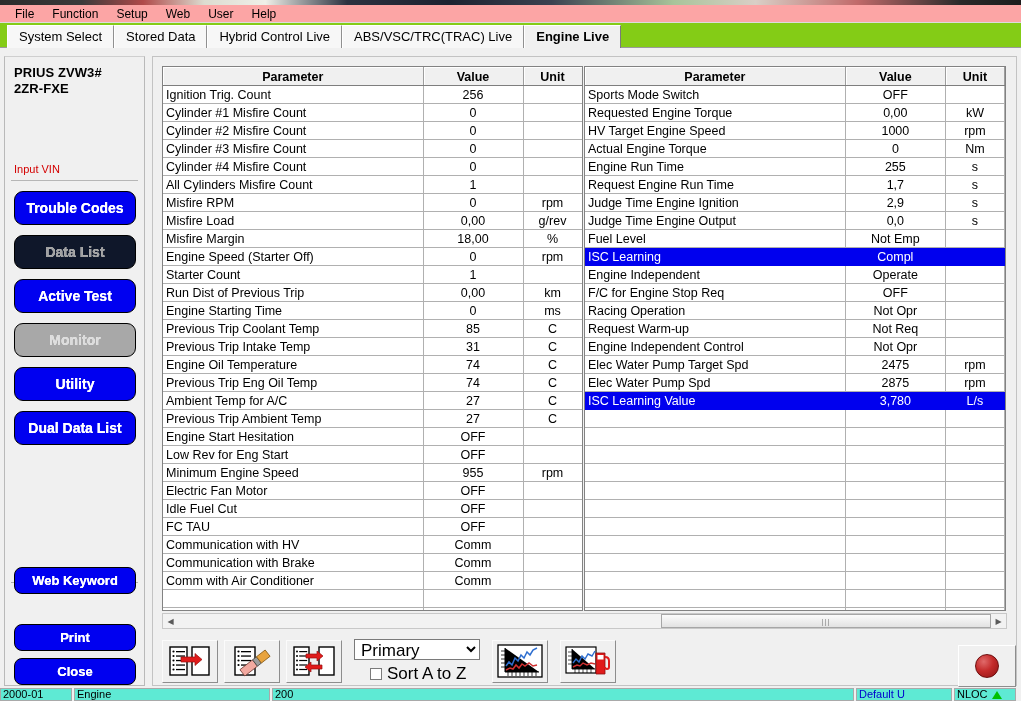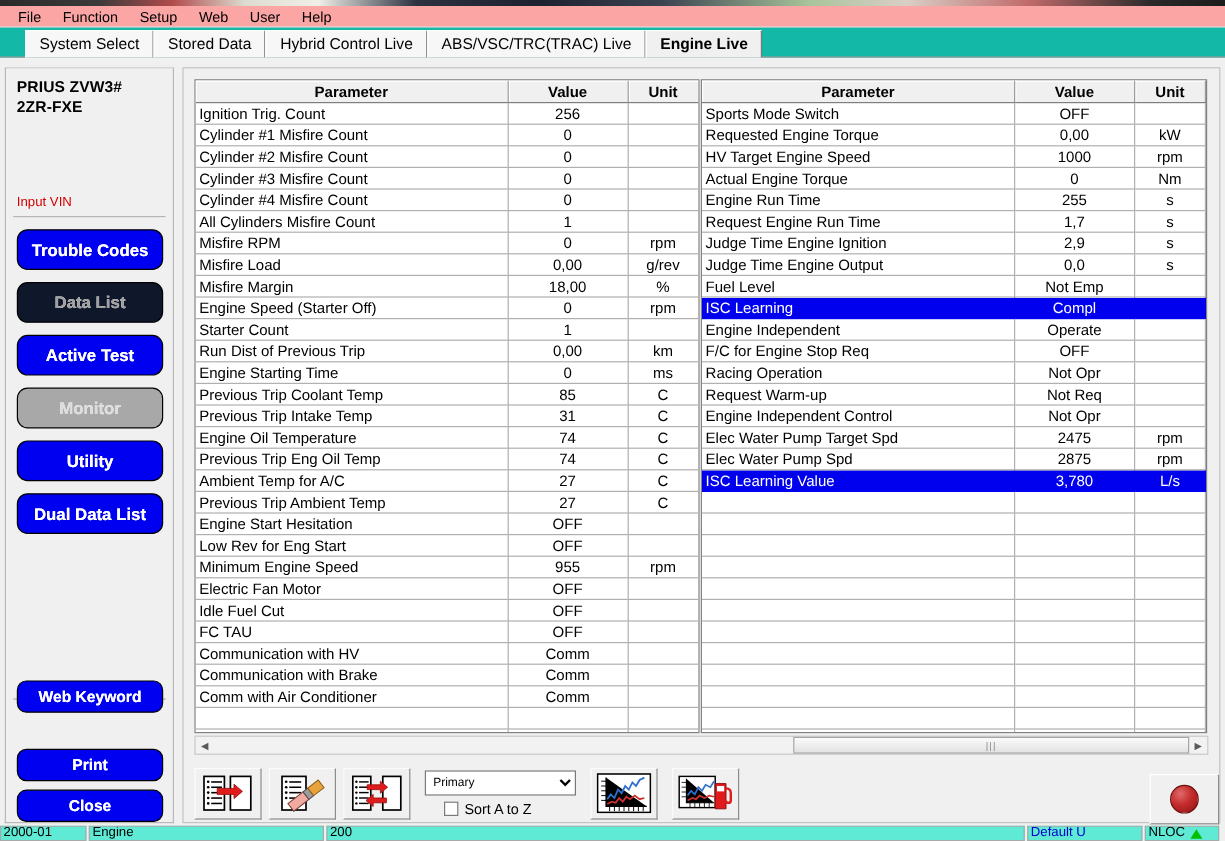--- a/index.html
+++ b/index.html
@@ -26,23 +26,23 @@
     background:#fca5a5;border-bottom:1px solid #dcdcdc;
     display:flex;align-items:center;padding-left:6px;box-sizing:border-box;
   }
   .menubar .mi{
     font-size:12px;padding:1px 9px;color:#000;cursor:default;white-space:nowrap;
   }
 
   
   .tabstrip{
     position:absolute;left:0;top:23px;width:1021px;height:25px;
-    background:#14b8a6;
+    background:#84cc16;
     border-bottom:1px solid #9a9a9a;
-    display:flex;align-items:flex-end;padding-left:21px;box-sizing:border-box;
+    display:flex;align-items:flex-end;padding-left:7px;box-sizing:border-box;
   }
   .tab{
     height:22px;line-height:22px;padding:0 11px;font-size:13px;
     background:#f7f7f7;color:#000;white-space:nowrap;
     border-left:1px solid #fff;border-right:1px solid #909090;
     border-top:1px solid #fff;
     position:relative;top:1px;cursor:default;
   }
   .tab.active{
     background:#f0f0f0;font-weight:bold;
@@ -151,24 +151,24 @@
     width:56px;height:43px;
     background:#f0f0f0;
     border:1px solid #fbfbfb;
     border-right-color:#8d8d8d;border-bottom-color:#8d8d8d;
     box-sizing:border-box;
     display:flex;align-items:center;justify-content:center;
     cursor:default;
   }
   .selwrap{margin-left:6px;width:126px;}
   select.primary{
-    width:126px;height:21px;font-size:10px;font-family:"Liberation Sans",sans-serif;
+    width:126px;height:21px;font-size:17px;font-family:"Liberation Sans",sans-serif;
     border:1px solid #7a7a7a;background:#fff;padding-left:2px;box-sizing:border-box;
   }
-  .sortrow{display:flex;align-items:center;gap:5px;margin-top:4px;font-size:12px;padding-left:16px;}
+  .sortrow{display:flex;align-items:center;gap:5px;margin-top:4px;font-size:17px;padding-left:16px;}
   .cbx{
     width:12px;height:12px;border:1px solid #7b7b7b;background:#fff;box-sizing:border-box;
     display:inline-block;
   }
   .recbtn{
     position:absolute;left:805px;top:588px;width:58px;height:42px;
     background:#f0f0f0;border:1px solid #ffffff;
     border-right-color:#8d8d8d;border-bottom-color:#8d8d8d;
     box-sizing:border-box;display:flex;align-items:center;justify-content:center;
   }

